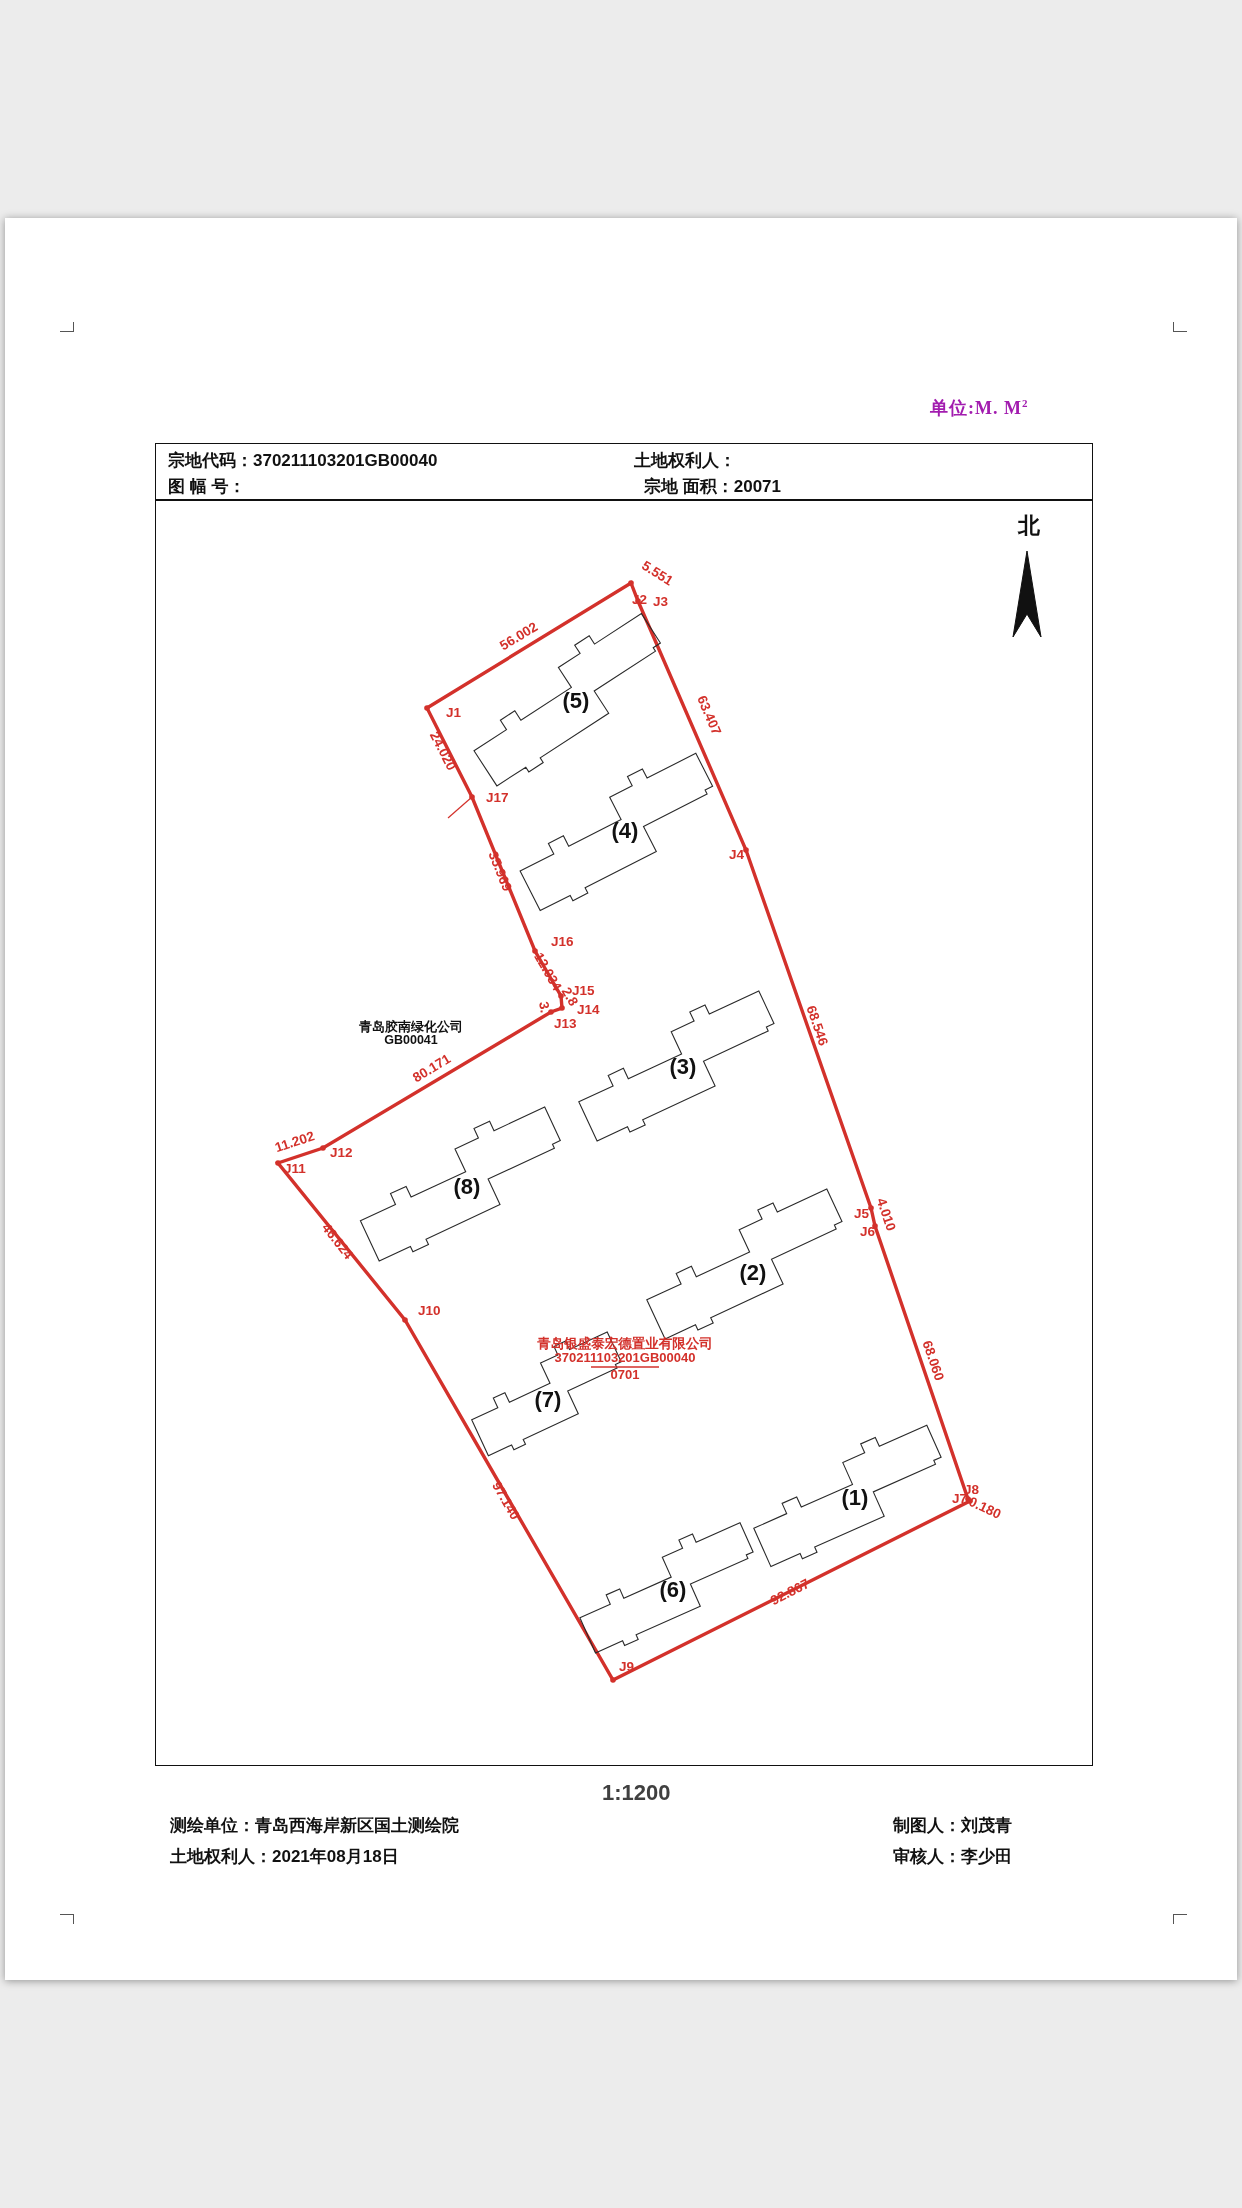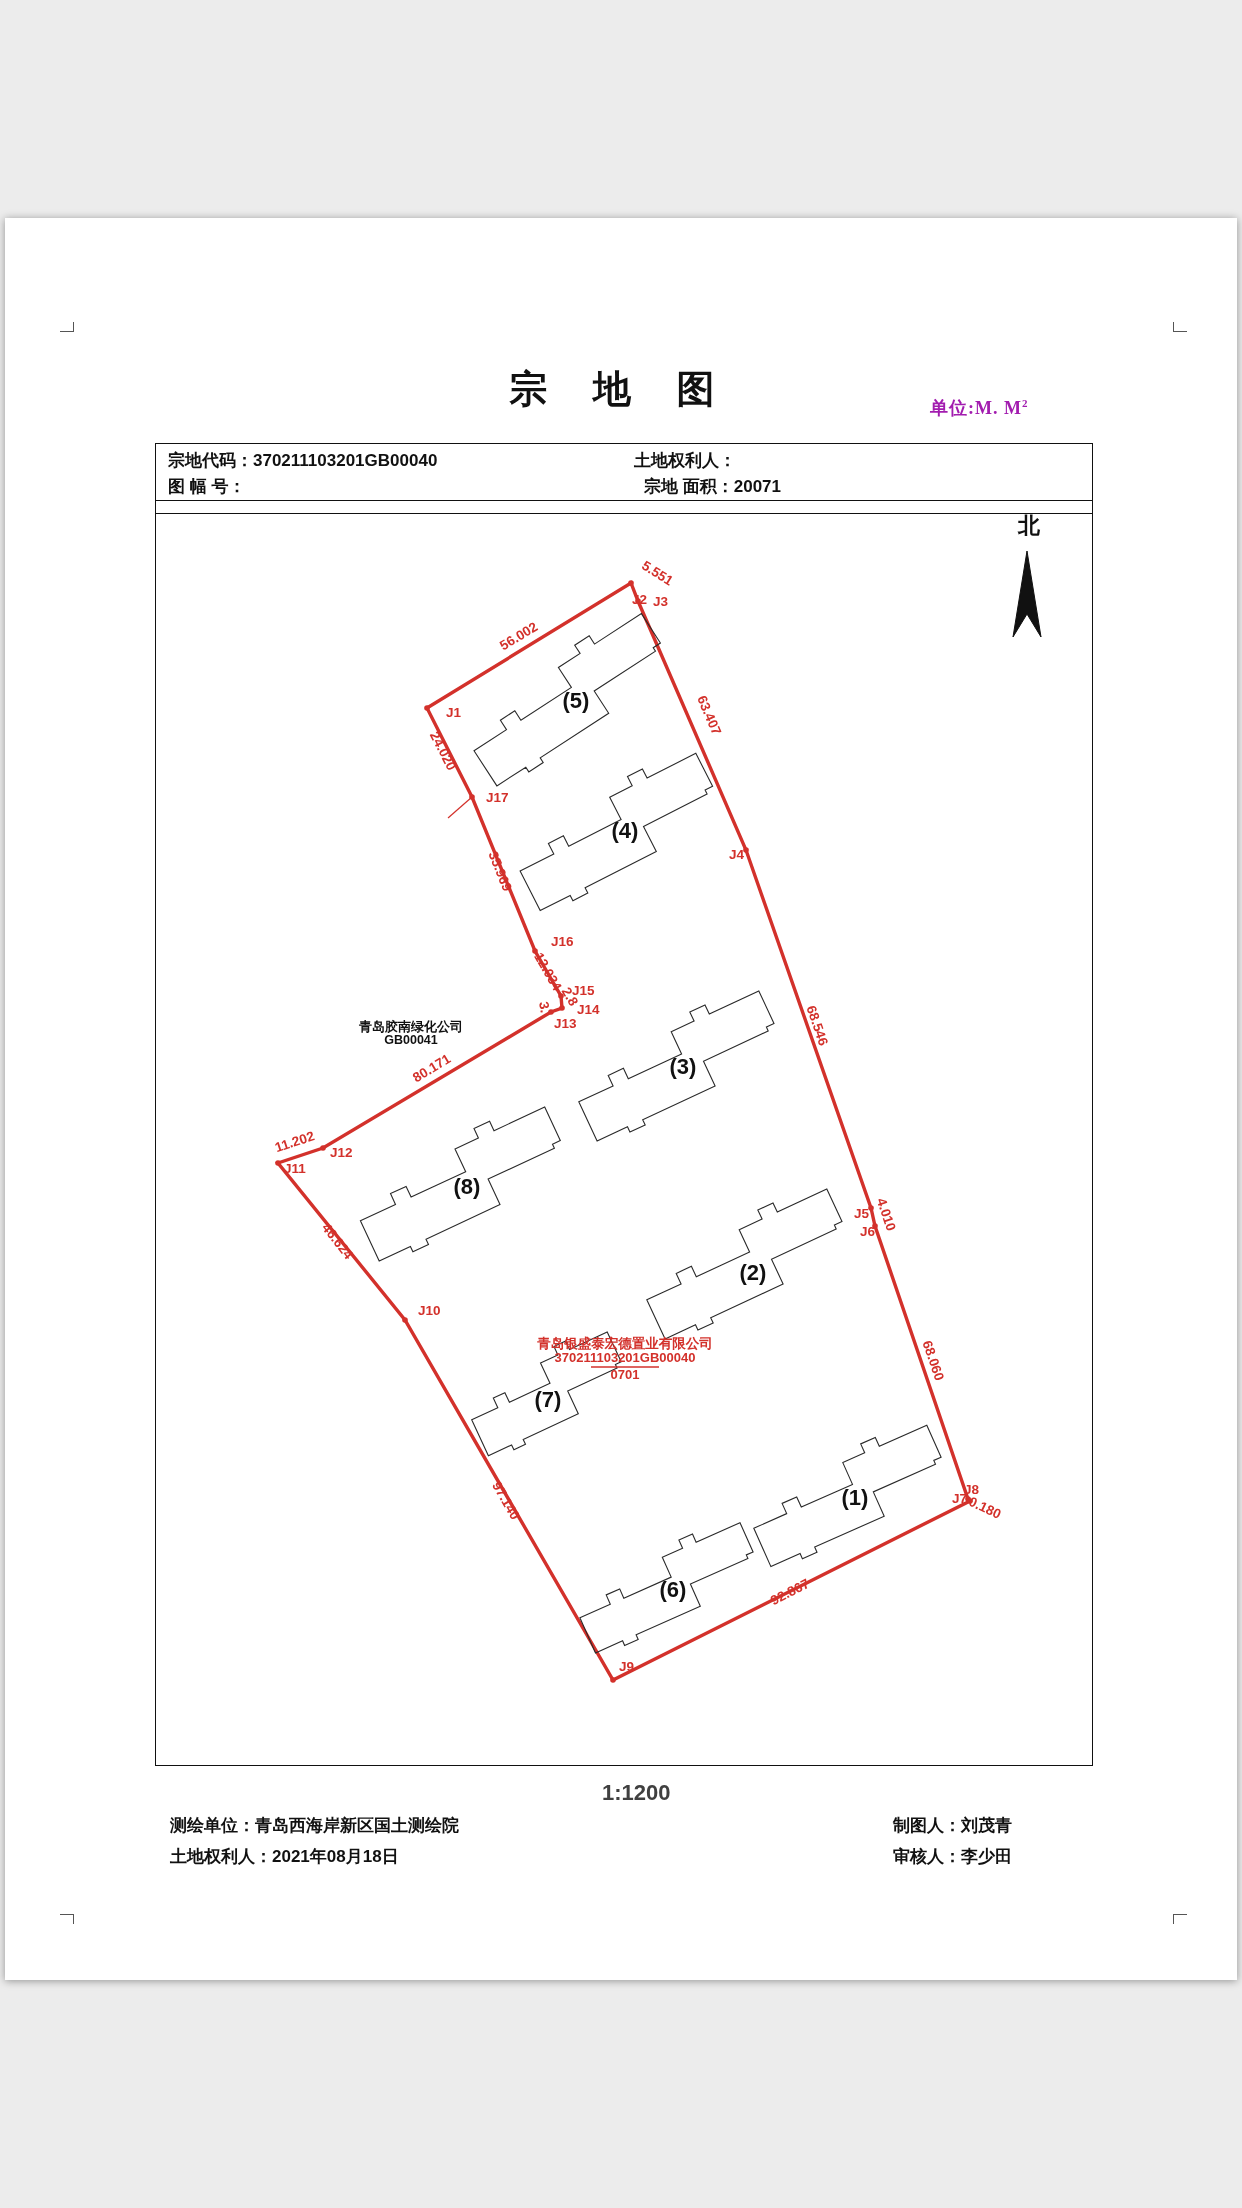--- a/index.html
+++ b/index.html
@@ -28,21 +28,21 @@
     left:0;right:0;top:146px;text-align:center;
     font-size:38px;font-weight:700;letter-spacing:18px;color:#111;
   }
   .unit{
     left:925px;top:178px;font-size:18px;font-weight:700;color:#a21caf;
     letter-spacing:1px;
   }
   .unit sup{font-size:11px;}
 
   .info-table{
-    left:150px;top:225px;width:938px;height:71px;
+    left:150px;top:225px;width:938px;height:57px;
     border:1.6px solid #111;box-sizing:border-box;
   }
   .map-frame{
     left:150px;top:282px;width:938px;height:1266px;
     border:1.6px solid #111;border-top:1.4px solid #111;box-sizing:border-box;
   }
   .cell{position:absolute;font-size:17px;font-weight:700;color:#111;white-space:nowrap;}
 
   .footer-text{font-size:17px;font-weight:700;color:#111;white-space:nowrap;margin-top:40px;}
   .scale-text{font-size:22px;font-weight:700;color:#404040;}
@@ -52,21 +52,20 @@
 </head>
 <body>
 
 <div class="page">
 
   <div class="cmark tl abs" style="left:55px;top:104px;"></div>
   <div class="cmark tr abs" style="left:1168px;top:104px;"></div>
   <div class="cmark bl abs" style="left:55px;top:1696px;"></div>
   <div class="cmark br abs" style="left:1168px;top:1696px;"></div>
 
-  <div class="abs title cjk">宗 地 图</div>
   <div class="abs unit cjk"><span>单位:M. M</span><sup>2</sup></div>
 
   <div class="abs info-table">
     <div class="cell" style="left:12px;top:5px;"><span>宗地代码：</span><span>370211103201GB00040</span></div>
     <div class="cell" style="left:12px;top:31px;"><span>图 幅 号：</span></div>
     <div class="cell" style="left:478px;top:5px;"><span>土地权利人：</span></div>
     <div class="cell" style="left:488px;top:31px;"><span>宗地  面积：</span><span>20071</span></div>
   </div>
 
   <div class="abs map-frame"></div>

